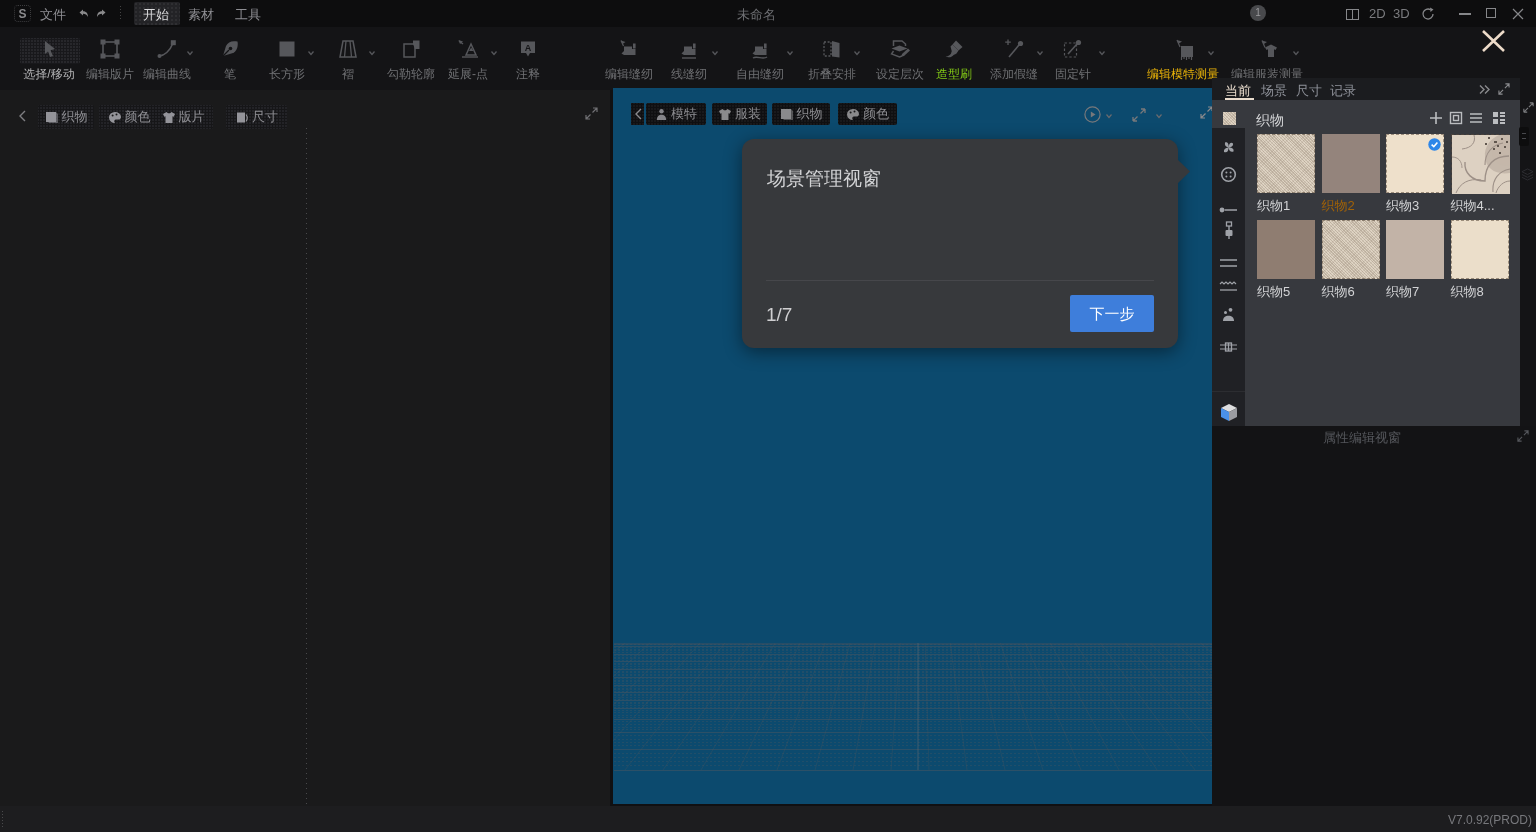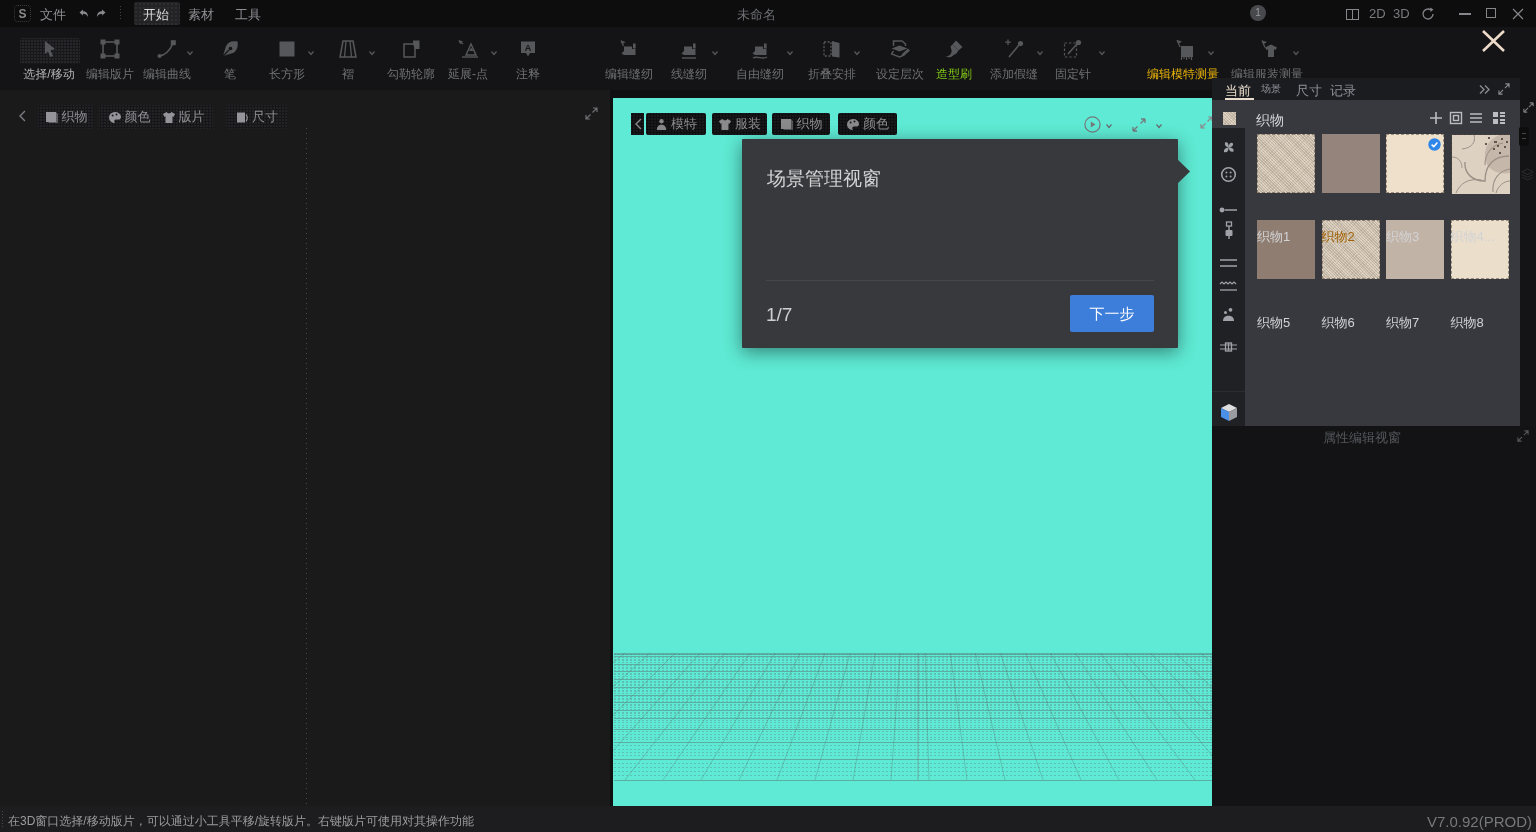--- a/index.html
+++ b/index.html
@@ -13,39 +13,39 @@
 #tbar{left:0;top:0;width:1536px;height:27px;background:#0d0d0e;}
 #tbar .t{position:absolute;top:6px;font-size:13px;color:#8e8e93;}
 
 #toolbar{left:0;top:27px;width:1536px;height:63px;background:#141416;}
 .tool-lab{position:absolute;top:39px;font-size:12px;color:#6f7073;white-space:nowrap;
  transform:translateX(-50%);}
 .ticon{position:absolute;top:11px;}
 .caret{position:absolute;top:22px;width:8px;height:8px;}
 
 #p2d{left:0;top:90px;width:610px;height:716px;background:#1a1a1b;}
-#p3d{left:613px;top:98px;width:599px;height:716px;background:#5eead4;}
+#p3d{left:613px;top:88px;width:599px;height:716px;background:#0c4a6e;}
 .pbtn{position:absolute;top:15px;height:24px;background-color:#232327;border-radius:2px;
  color:#8f8f94;font-size:13px;line-height:24px;text-align:center;}
 .pbtn svg{vertical-align:-3px;margin-right:3px;}
 
 #rpan{left:1212px;top:78px;width:324px;height:348px;}
 #rtabs{position:absolute;left:0;top:0;width:308px;height:22px;background:#1b1c1f;}
 #rbody{position:absolute;left:0;top:22px;width:308px;height:326px;background:#37393e;}
 #rstrip{position:absolute;left:0;top:22px;width:33px;height:326px;background:#202125;}
 .sic{position:absolute;left:0;width:33px;text-align:center;}
 .swatch{position:absolute;width:58px;height:59px;}
-.swlab{position:absolute;width:58px;font-size:13px;color:#d2d3d5;text-align:left;margin-top:31px;}
+.swlab{position:absolute;width:58px;font-size:13px;color:#d2d3d5;text-align:left;}
 .fabhatch{background:
  repeating-linear-gradient(45deg,rgba(110,92,74,.24) 0 1px,transparent 1px 2px),
  repeating-linear-gradient(135deg,rgba(110,92,74,.10) 0 1px,transparent 1px 3px),
  #ded3c3;}
 
 #popup{left:742px;top:139px;width:436px;height:209px;background:#37393c;
- border-radius:1px;box-shadow:0 4px 18px rgba(0,0,0,.45);}
+ border-radius:12px;box-shadow:0 4px 18px rgba(0,0,0,.45);}
 #popbtn{position:absolute;left:328px;top:156px;width:84px;height:37px;background:#3e7edb;
  border-radius:2px;color:#fff;font-size:15px;text-align:center;line-height:37px;}
 
 #sbar{left:0;top:806px;width:1536px;height:26px;background:#1d1d1f;}
 </style></head><body>
 <div id="app">
 <div id="tbar" class="abs">
       <div class="abs" style="left:14px;top:5px;width:17px;height:17px;border:1px dotted #3c3c3e;border-radius:4px;color:#8a8a8c;font-size:12px;font-weight:bold;text-align:center;line-height:16px">S</div>
       <div class="t" style="left:40px">文件</div>
       <svg class="abs" style="left:77px;top:7px" width="13" height="13" viewBox="0 0 13 13">
@@ -405,21 +405,21 @@
       </svg>
     </div>
 <div id="rpan" class="abs">
       <div class="abs" style="left:0;top:348px;width:324px;height:380px;background:#131315"></div>
       <div class="abs" style="left:111px;top:351px;font-size:13px;color:#55575c">属性编辑视窗</div>
       <svg class="abs" style="left:305px;top:352px" width="12" height="12" viewBox="0 0 13 13">
         <path d="M8 1 L12 1 L12 5 M12 1 L7.5 5.5 M5 12 L1 12 L1 8 M1 12 L5.5 7.5" fill="none" stroke="#55575c" stroke-width="1.2"></path>
       </svg>
       <div id="rtabs" class="dots"></div>
       <div class="rt abs" style="left:13px;top:4px;font-size:13px;color:#e9dccd;position:absolute">当前</div>
-      <div class="rt abs" style="left:49px;top:4px;font-size:10px;color:#8e9199;position:absolute">场景</div>
+      <div class="rt abs" style="left:49px;top:4px;font-size:13px;color:#8e9199;position:absolute">场景</div>
       <div class="rt abs" style="left:84px;top:4px;font-size:13px;color:#8e9199;position:absolute">尺寸</div>
       <div class="rt abs" style="left:118px;top:4px;font-size:13px;color:#8e9199;position:absolute">记录</div>
       <div class="abs" style="left:13px;top:20px;width:29px;height:2px;background:#e9dccd"></div>
       <svg class="abs" style="left:266px;top:6px" width="13" height="11" viewBox="0 0 13 11">
         <path d="M2 1.5 L6 5.5 L2 9.5 M7 1.5 L11 5.5 L7 9.5" fill="none" stroke="#8a8b8e" stroke-width="1.4"></path>
       </svg>
       <svg class="abs" style="left:286px;top:5px" width="12" height="12" viewBox="0 0 13 13">
         <path d="M8 1 L12 1 L12 5 M12 1 L7.5 5.5 M5 12 L1 12 L1 8 M1 12 L5.5 7.5" fill="none" stroke="#8a8b8e" stroke-width="1.2"></path>
       </svg>
       <div id="rbody"></div>
@@ -554,15 +554,14 @@
       <div id="popbtn">下一步</div>
       <svg class="abs" style="left:435px;top:20px" width="13" height="25" viewBox="0 0 13 25">
         <path d="M0 0 L13 12.5 L0 25 Z" fill="#37393c"></path>
       </svg>
     </div>
 <svg class="abs" style="left:1481px;top:29px" width="25" height="24" viewBox="0 0 25 24">
       <path d="M2 2 L23 22 M23 2 L2 22" stroke="#eddbc9" stroke-width="2.6"></path>
     </svg>
 <div id="sbar" class="abs">
       <div class="abs" style="left:1px;top:4px;width:3px;height:18px;background-image:radial-gradient(#4a4a4c 0.8px,transparent 1px);background-size:3px 3px"></div>
-      <div class="abs" style="left:8px;top:7px;font-size:12px;color:#9c9c9e">在3D窗口选择/移动版片，可以通过小工具平移/旋转版片。右键版片可使用对其操作功能</div>
-      <div class="abs" style="right:4px;top:7px;font-size:15px;color:#77787c">V7.0.92(PROD)</div>
+      <div class="abs" style="right:4px;top:7px;font-size:12px;color:#77787c">V7.0.92(PROD)</div>
     </div>
 </div>
 </body></html>

